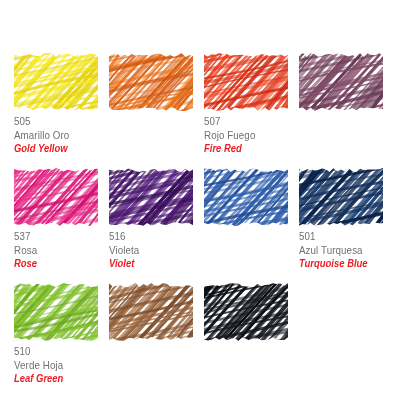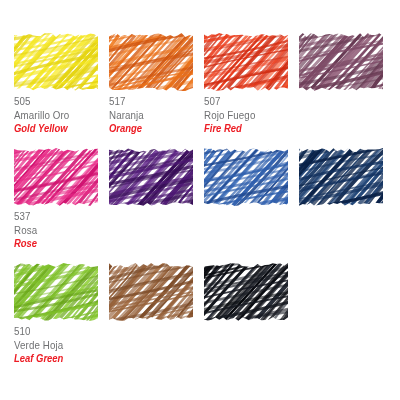--- a/index.html
+++ b/index.html
@@ -13,21 +13,21 @@
     overflow: hidden;
     font-family: "Liberation Sans", sans-serif;
     -webkit-font-smoothing: antialiased;
   }
   #chart {
     position: relative;
     width: 400px;
     height: 290px;
     background: #ffffff;
     box-sizing: border-box;
-    padding: 32px 0 0 0;
+    padding: 52px 0 0 0;
   }
   .grid {
     display: grid;
     grid-template-columns: repeat(4, 95px);
     grid-auto-rows: 115px;
     margin-left: 14px;
   }
   .cell {
     position: relative;
     width: 95px;
@@ -219,25 +219,20 @@
               <path d="M-8.1 47.9 Q42.0 38.8 88.0 27.9" stroke="#e9701a" stroke-width="1.62" stroke-linecap="round" fill="none" opacity="0.45"></path>
               <path d="M-5.0 54.2 Q42.0 42.8 91.1 34.2" stroke="#d1540c" stroke-width="2.59" stroke-linecap="round" fill="none" opacity="0.58"></path>
               <path d="M-4.1 58.4 Q42.0 45.0 92.4 38.4" stroke="#e9701a" stroke-width="1.60" stroke-linecap="round" fill="none" opacity="0.76"></path>
               <path d="M-7.4 60.4 Q42.0 52.3 88.4 40.4" stroke="#e9701a" stroke-width="2.51" stroke-linecap="round" fill="none" opacity="0.84"></path>
               <path d="M-5.8 68.4 Q42.0 57.2 91.2 48.4" stroke="#e9701a" stroke-width="3.12" stroke-linecap="round" fill="none" opacity="0.48"></path>
               <path d="M-3.4 74.2 Q42.0 65.1 91.9 54.2" stroke="#d1540c" stroke-width="1.95" stroke-linecap="round" fill="none" opacity="0.57"></path>
               <path d="M-8.5 75.6 Q42.0 67.0 92.5 55.6" stroke="#e9701a" stroke-width="2.50" stroke-linecap="round" fill="none" opacity="0.64"></path>
             </g>
   </svg>
         </div>
-        <div class="labels">
-          <span class="code">517</span>
-          <span class="es">Naranja</span>
-          <span class="en">Orange</span>
-        </div>
       </div>
       <div class="cell">
         <div class="swatch">
           <svg viewBox="0 0 84 60" xmlns="http://www.w3.org/2000/svg" shape-rendering="geometricPrecision">
     <defs>
               <clipPath id="m3">
                 <rect x="-2" y="-2" width="88" height="64"></rect>
               </clipPath>
     <mask id="km3">
                 <rect width="84" height="60" fill="#000"></rect>
@@ -502,20 +497,25 @@
               <path d="M-7.0 49.8 Q42.0 36.4 89.9 29.8" stroke="#4b1671" stroke-width="3.03" stroke-linecap="round" fill="none" opacity="0.70"></path>
               <path d="M-4.1 51.9 Q42.0 40.9 87.8 31.9" stroke="#370d57" stroke-width="3.22" stroke-linecap="round" fill="none" opacity="0.68"></path>
               <path d="M-3.8 55.3 Q42.0 46.3 87.8 35.3" stroke="#4b1671" stroke-width="2.40" stroke-linecap="round" fill="none" opacity="0.61"></path>
               <path d="M-6.5 61.2 Q42.0 51.0 90.4 41.2" stroke="#4b1671" stroke-width="2.30" stroke-linecap="round" fill="none" opacity="0.68"></path>
               <path d="M-8.8 65.5 Q42.0 56.0 91.9 45.5" stroke="#370d57" stroke-width="3.22" stroke-linecap="round" fill="none" opacity="0.60"></path>
               <path d="M-4.6 72.5 Q42.0 60.9 87.8 52.5" stroke="#370d57" stroke-width="1.84" stroke-linecap="round" fill="none" opacity="0.57"></path>
               <path d="M-8.7 77.8 Q42.0 67.8 88.8 57.8" stroke="#370d57" stroke-width="2.60" stroke-linecap="round" fill="none" opacity="0.85"></path>
             </g>
   </svg>
         </div>
+        <div class="labels">
+          <span class="code">516</span>
+          <span class="es">Violeta</span>
+          <span class="en">Violet</span>
+        </div>
       </div>
       <div class="cell">
         <div class="swatch">
           <svg viewBox="0 0 84 60" xmlns="http://www.w3.org/2000/svg" shape-rendering="geometricPrecision">
     <defs>
               <clipPath id="m7">
                 <rect x="-2" y="-2" width="88" height="64"></rect>
               </clipPath>
     <mask id="km7">
                 <rect width="84" height="60" fill="#000"></rect>
@@ -636,20 +636,25 @@
               <path d="M-6.3 45.8 Q42.0 33.9 88.0 25.8" stroke="#12315e" stroke-width="2.07" stroke-linecap="round" fill="none" opacity="0.74"></path>
               <path d="M-6.2 53.7 Q42.0 42.9 89.8 33.7" stroke="#12315e" stroke-width="1.84" stroke-linecap="round" fill="none" opacity="0.65"></path>
               <path d="M-3.3 55.3 Q42.0 48.3 89.8 35.3" stroke="#12315e" stroke-width="3.17" stroke-linecap="round" fill="none" opacity="0.71"></path>
               <path d="M-6.9 64.4 Q42.0 57.5 88.8 44.4" stroke="#0a2248" stroke-width="3.13" stroke-linecap="round" fill="none" opacity="0.76"></path>
               <path d="M-8.8 65.6 Q42.0 55.9 89.0 45.6" stroke="#0a2248" stroke-width="2.99" stroke-linecap="round" fill="none" opacity="0.83"></path>
               <path d="M-7.2 75.0 Q42.0 62.7 91.2 55.0" stroke="#12315e" stroke-width="2.01" stroke-linecap="round" fill="none" opacity="0.70"></path>
               <path d="M-4.4 76.1 Q42.0 68.4 87.7 56.1" stroke="#0a2248" stroke-width="2.05" stroke-linecap="round" fill="none" opacity="0.62"></path>
             </g>
   </svg>
         </div>
+        <div class="labels">
+          <span class="code">501</span>
+          <span class="es">Azul Turquesa</span>
+          <span class="en">Turquoise Blue</span>
+        </div>
       </div>
       <div class="cell">
         <div class="swatch">
           <svg viewBox="0 0 84 60" xmlns="http://www.w3.org/2000/svg" shape-rendering="geometricPrecision">
     <defs>
               <clipPath id="m9">
                 <rect x="-2" y="-2" width="88" height="64"></rect>
               </clipPath>
     <mask id="km9">
                 <rect width="84" height="60" fill="#000"></rect>

